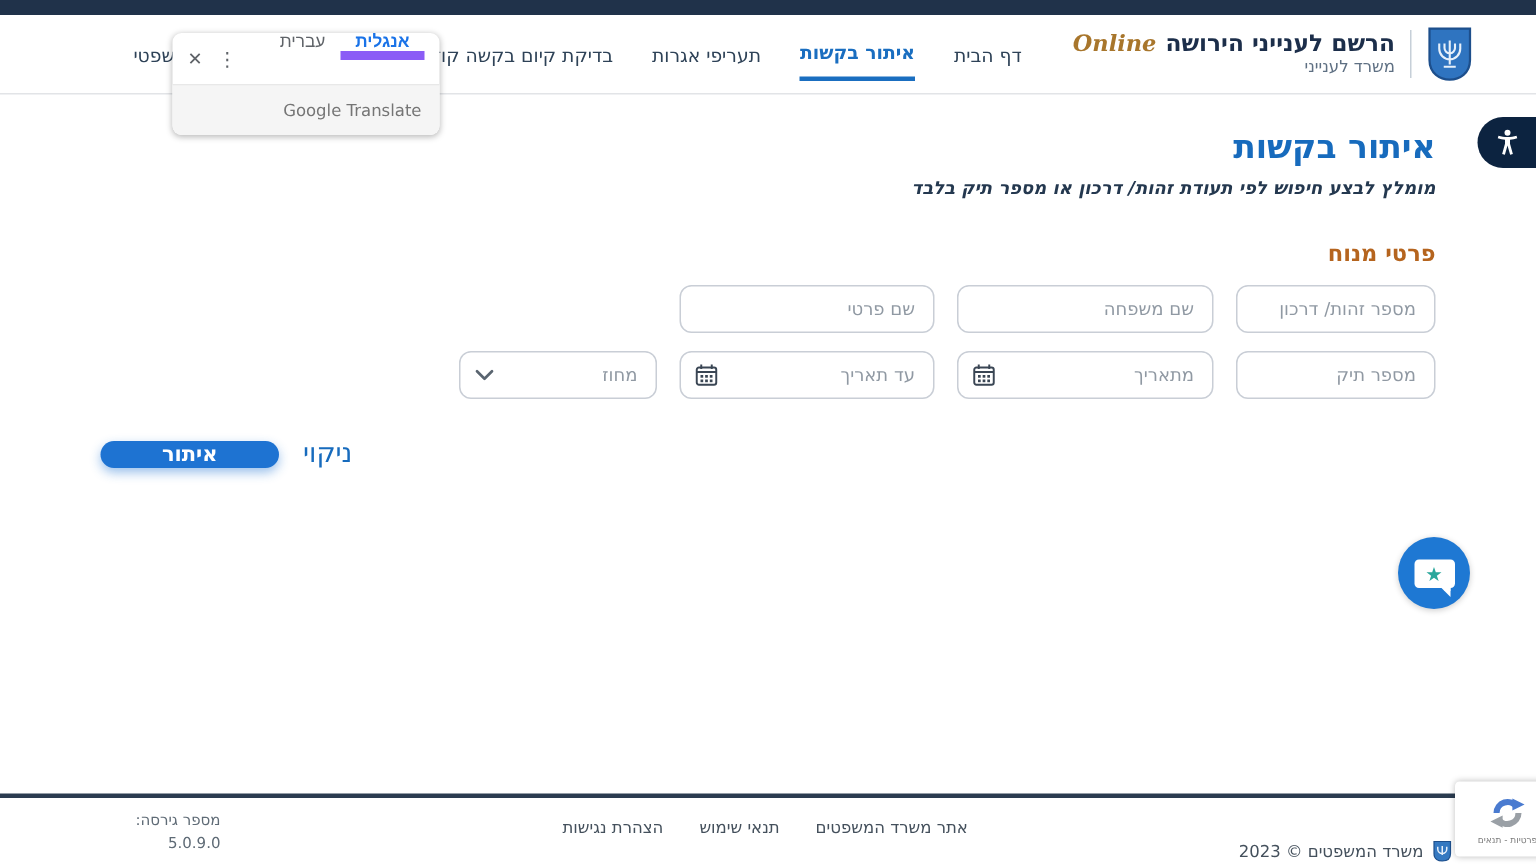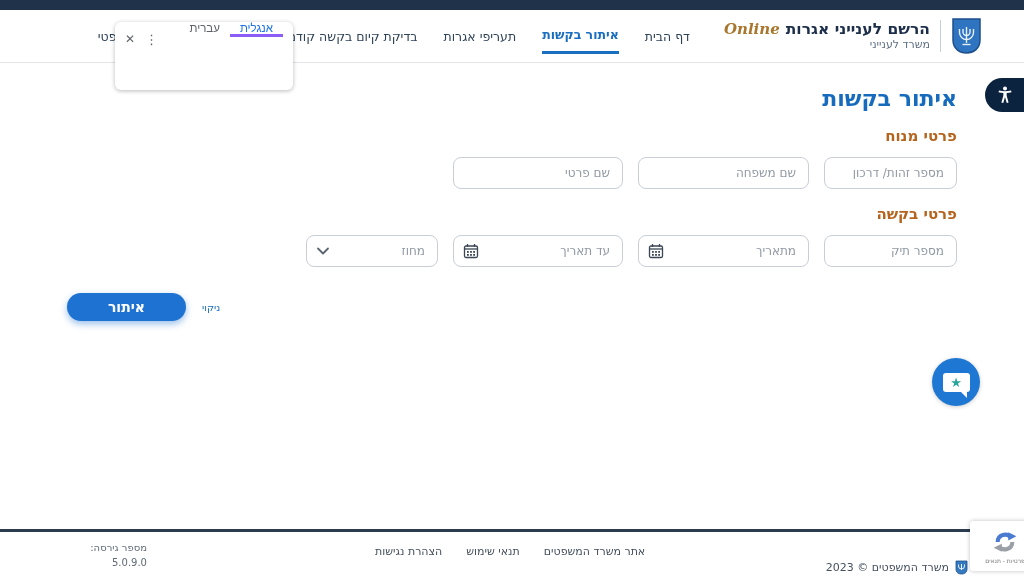--- a/index.html
+++ b/index.html
@@ -37,40 +37,40 @@
   .gt-popup {
     position:absolute; top:22px; left:115px; width:178px; height:68px;
     direction:ltr; background:#fff; border-radius:6px; z-index:20;
     box-shadow:0 1px 4px rgba(0,0,0,.28); font-family:"DejaVu Sans", sans-serif;
   }
   .gt-top { height:34px; display:flex; align-items:center; padding:0 10px; gap:10px; }
   .gt-close { color:#5f6368; font-size:12px; cursor:pointer; border:none; background:none; }
   .gt-menu { color:#5f6368; font-size:13px; cursor:pointer; border:none; background:none; letter-spacing:-1px; }
   .gt-tabs { display:flex; margin-left:auto; gap:0; height:100%; align-items:flex-start; }
   .gt-tab { font-size:11.5px; color:#5f6368; background:none; border:none; padding:0 10px; cursor:pointer; }
-  .gt-tab.active { color:#1a73e8; border-bottom:3px solid #8b5cf6; }
+  .gt-tab.active { color:#1a73e8; border-bottom:6px solid #8b5cf6;font-weight:bold; }
   .gt-bottom {
     height:34px; background:#f5f5f5; border-top:1px solid #e8e8e8;
     border-radius:0 0 6px 6px; display:flex; align-items:center; justify-content:flex-end;
     padding:0 12px; color:#757575; font-size:11px;
   }
 
   
   .a11y-btn {
     position:absolute; top:78px; right:0; width:39px; height:34px;
     background:#0c2340; border:none; border-radius:17px 0 0 17px;
     display:flex; align-items:center; justify-content:center; cursor:pointer; z-index:5;
   }
   .a11y-btn svg { width:20px; height:20px; }
 
   
   main { position:absolute; top:80px; right:67px; left:67px; }
   .page-title { font-size:22px; font-weight:bold; color:#176bbd; margin-top:6px; }
   .page-subtitle { font-size:12px; font-weight:bold; font-style:italic; color:#24384f; margin-top:7px; }
-  .section-title { font-size:15px; font-weight:bold; color:#b5641e; margin-top:16px; }
+  .section-title { font-size:15px; font-weight:bold; color:#b5641e; margin-top:28px; }
   .field-grid {
     display:grid; grid-template-columns:133px 171px 170px 132px; gap:15px;
     margin-top:12px; direction:rtl;
   }
   .field-wrap { position:relative; }
   .text-input {
     width:100%; height:32px; border:1px solid #c9ced6; border-radius:8px;
     padding:0 12px; font-size:12px; color:#33404d; background:#fff;
     font-family:"DejaVu Sans", sans-serif; outline:none;
   }
@@ -78,23 +78,23 @@
   .with-icon .text-input { padding-left:32px; }
   .field-icon { position:absolute; left:10px; top:8px; width:16px; height:16px; pointer-events:none; }
   .select-box {
     width:100%; height:32px; border:1px solid #c9ced6; border-radius:8px;
     padding:0 12px 0 30px; font-size:12px; color:#9099a3; background:#fff;
     display:flex; align-items:center; cursor:pointer;
   }
   .select-chevron { position:absolute; left:8px; top:7px; width:18px; height:18px; pointer-events:none; }
 
   .actions { display:flex; align-items:center; justify-content:flex-end; gap:16px; margin-top:26px; }
-  .clear-link { color:#176bbd; font-size:10px; text-decoration:none; cursor:pointer; }
+  .clear-link { color:#176bbd; font-size:18px; text-decoration:none; cursor:pointer; }
   .search-btn {
-    width:119px; height:28px; border:none; border-radius:17px; background:#1e73d2;
+    width:119px; height:18px; border:none; border-radius:17px; background:#1e73d2;
     color:#fff; font-size:14px; font-weight:bold; cursor:pointer;
     font-family:"DejaVu Sans", sans-serif;
     box-shadow:0 3px 7px rgba(30,115,210,.45);
   }
 
   
   .feedback-widget {
     position:absolute; top:358px; right:44px; width:48px; height:48px;
     background:#1e78d3; border-radius:50%; border:none; cursor:pointer;
     display:flex; align-items:center; justify-content:center; box-shadow:0 1px 4px rgba(0,0,0,.2);
@@ -150,21 +150,21 @@
       <g stroke="#e7f0fa" stroke-width="1.4" fill="none">
         <line x1="15.5" y1="10" x2="15.5" y2="26"></line>
         <path d="M8.5 12 v3.5 a7 7 0 0 0 14 0 V12"></path>
         <path d="M12 12 v3 a3.5 3.5 0 0 0 7 0 v-3"></path>
         <line x1="11.5" y1="27.5" x2="19.5" y2="27.5"></line>
       </g>
     </svg>
     <div class="brand-divider"></div>
     <div class="brand-text">
       <div class="brand-title-row">
-        <span class="brand-title">הרשם לענייני אגרות</span>
+        <span class="brand-title">הרשם לענייני הירושה</span>
         <span class="brand-online">Online</span>
       </div>
       <span class="brand-sub">משרד לענייני</span>
     </div>
   </div>
   <nav>
     <a class="nav-item">דף הבית</a>
     <a class="nav-item active">איתור בקשות</a>
     <a class="nav-item">תעריפי אגרות</a>
     <a class="nav-item">בדיקת קיום בקשה קודמת</a>
@@ -174,46 +174,47 @@
 
 <div class="gt-popup">
   <div class="gt-top">
     <button class="gt-close">✕</button>
     <button class="gt-menu">⋮</button>
     <div class="gt-tabs">
       <button class="gt-tab">עברית</button>
       <button class="gt-tab active">אנגלית</button>
     </div>
   </div>
+  <div class="gt-bottom">Google Translate</div>
 </div>
 
 <button class="a11y-btn">
   <svg viewBox="0 0 24 24">
     <circle cx="12" cy="4.2" r="2.4" fill="#fff"></circle>
     <path fill="#fff" d="M12 7.6c2.6 0 5-.4 7.2-1l.6 2c-1.9.6-3.9.9-5.8 1.1v3.2l2.3 8.2-2.2.6-2.1-7.4-2.1 7.4-2.2-.6 2.3-8.2V9.7c-1.9-.2-3.9-.5-5.8-1.1l.6-2c2.2.6 4.6 1 7.2 1z"></path>
   </svg>
 </button>
 
 <main>
   <h1 class="page-title">איתור בקשות</h1>
+  <p class="page-subtitle">מומלץ לבצע חיפוש לפי תעודת זהות/ דרכון או מספר תיק בלבד</p>
 
   <h2 class="section-title">פרטי מנוח</h2>
   <div class="field-grid">
     <div class="field-wrap">
       <input class="text-input" placeholder="מספר זהות/ דרכון" style="">
     </div>
     <div class="field-wrap">
       <input class="text-input" placeholder="שם משפחה" style="">
     </div>
     <div class="field-wrap">
       <input class="text-input" placeholder="שם פרטי" style="">
     </div>
   </div>
 
-  <h2 class="section-title">פרטי בקשה</h2>
   <div class="field-grid">
     <div class="field-wrap">
       <input class="text-input" placeholder="מספר תיק" style="">
     </div>
     <div class="field-wrap with-icon">
       <input class="text-input" placeholder="מתאריך" style="">
       <svg class="field-icon" viewBox="0 0 16 16">
         <rect x="1.5" y="3" width="13" height="11.5" rx="1.5" fill="none" stroke="#3a4654" stroke-width="1.3"></rect>
         <line x1="4.5" y1="1" x2="4.5" y2="4" stroke="#3a4654" stroke-width="1.3"></line>
         <line x1="11.5" y1="1" x2="11.5" y2="4" stroke="#3a4654" stroke-width="1.3"></line>

